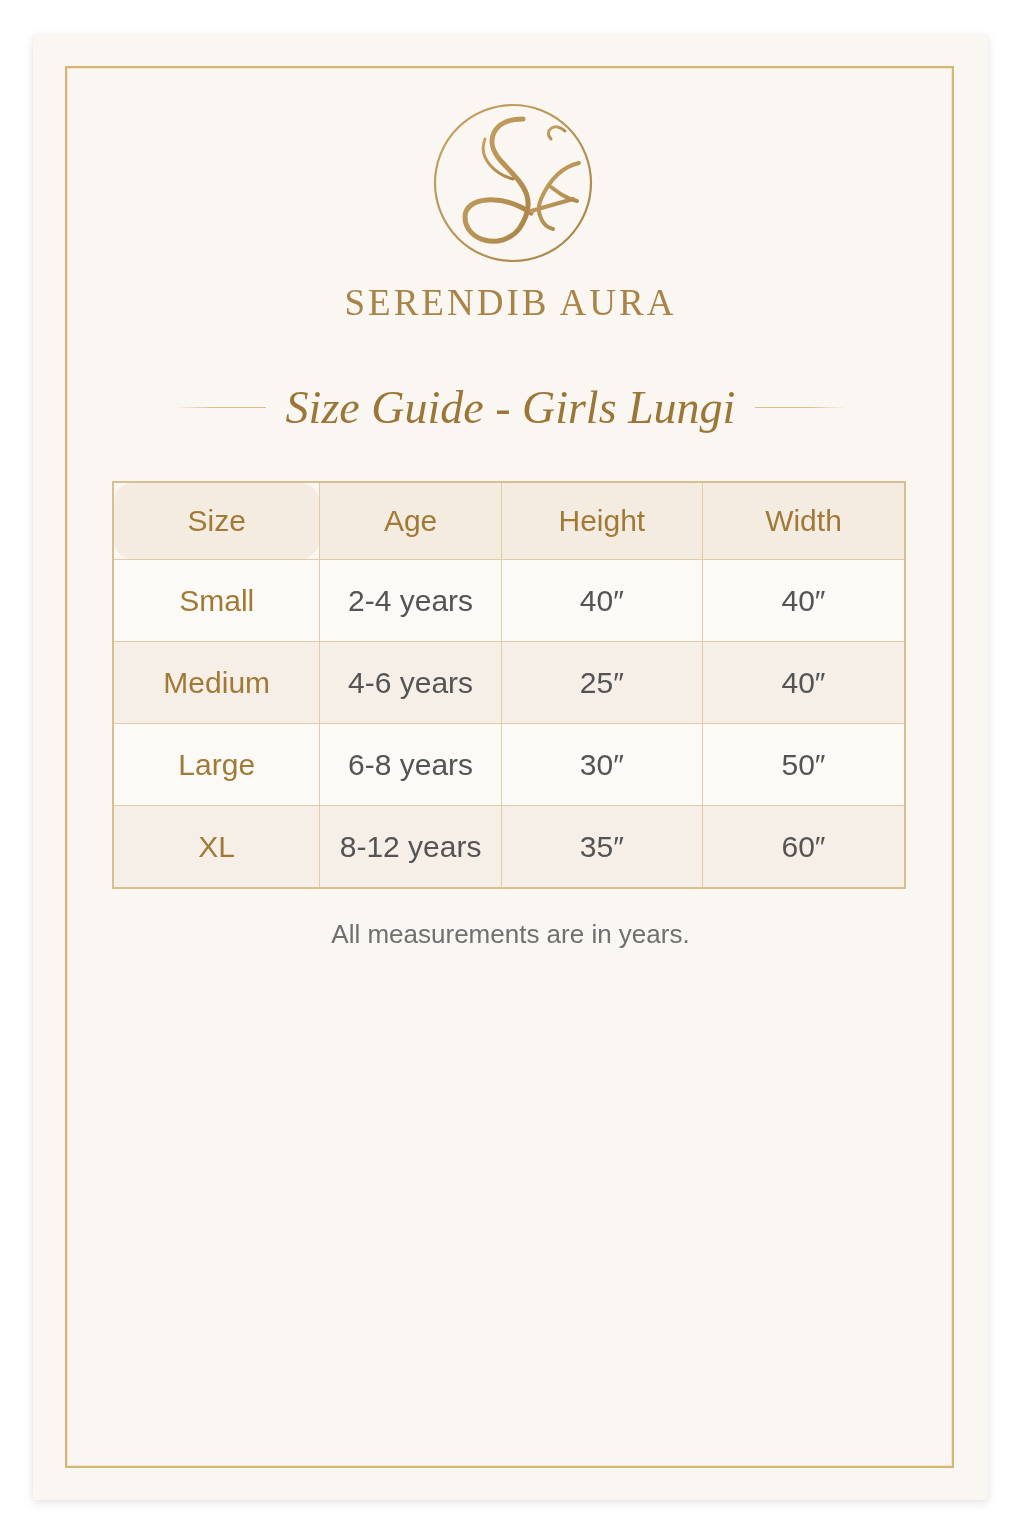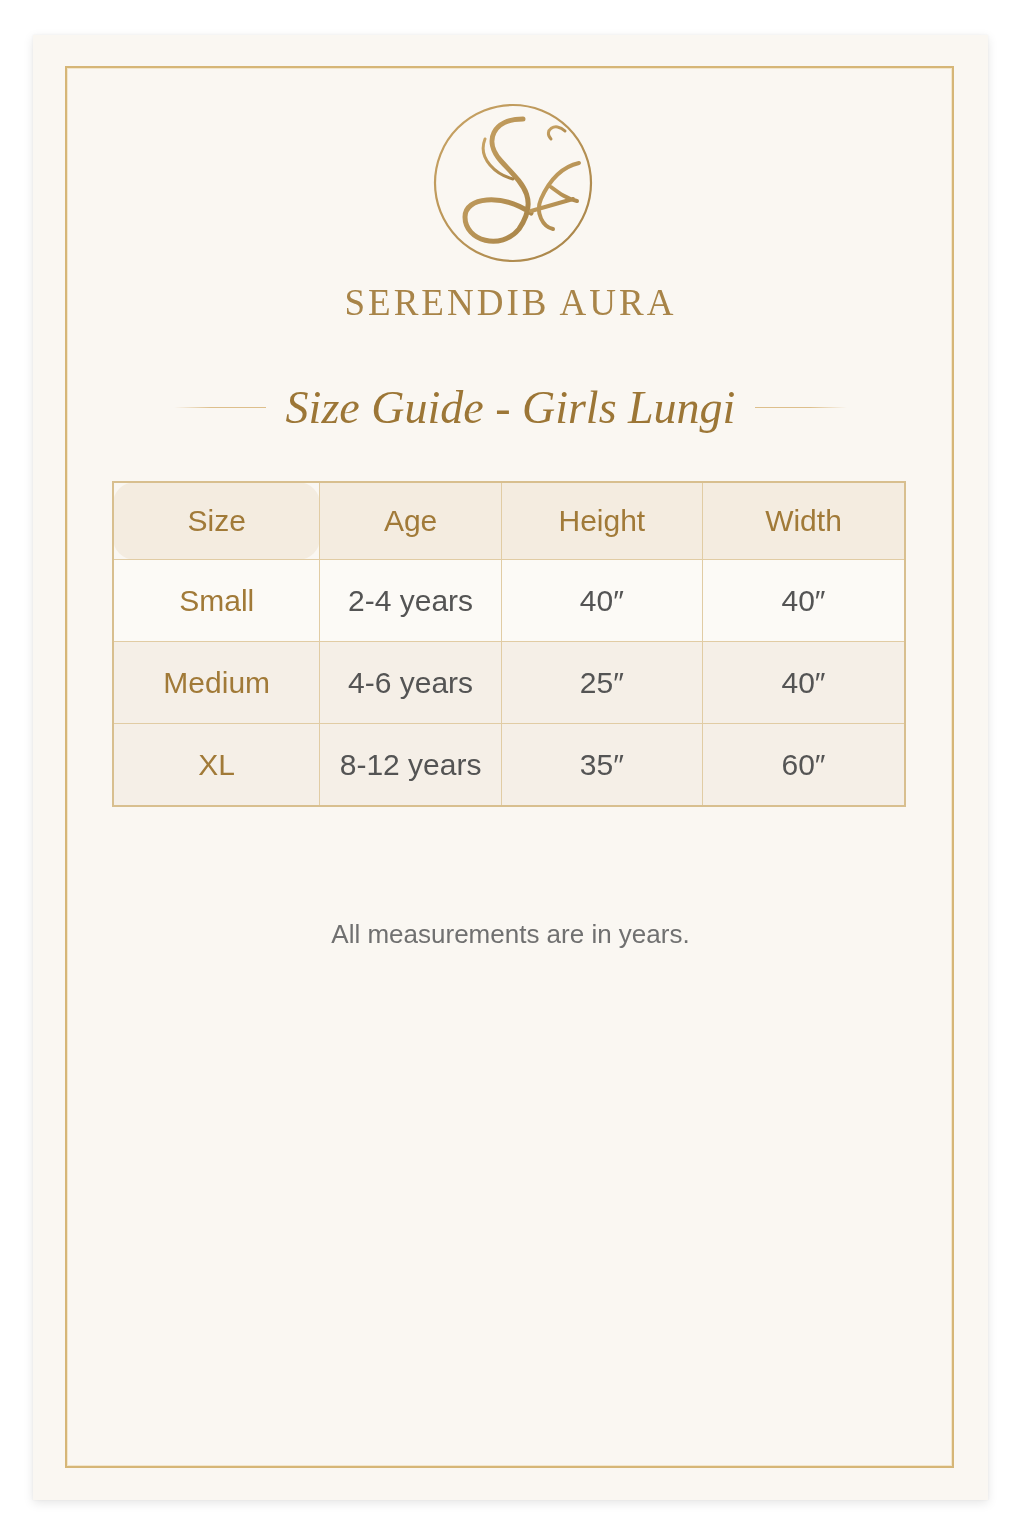--- a/index.html
+++ b/index.html
@@ -97,20 +97,26 @@
         <td>2-4 years</td>
         <td>40″</td>
         <td>40″</td>
       </tr>
       <tr class="alt">
         <td class="size-cell">Medium</td>
         <td>4-6 years</td>
         <td>25″</td>
         <td>40″</td>
       </tr>
+      <tr class="plain">
+        <td class="size-cell">Large</td>
+        <td>6-8 years</td>
+        <td>30″</td>
+        <td>50″</td>
+      </tr>
       <tr class="alt">
         <td class="size-cell">XL</td>
         <td>8-12 years</td>
         <td>35″</td>
         <td>60″</td>
       </tr>
     </tbody>
   </table>
 
   <div class="note">All measurements are in years.</div>

